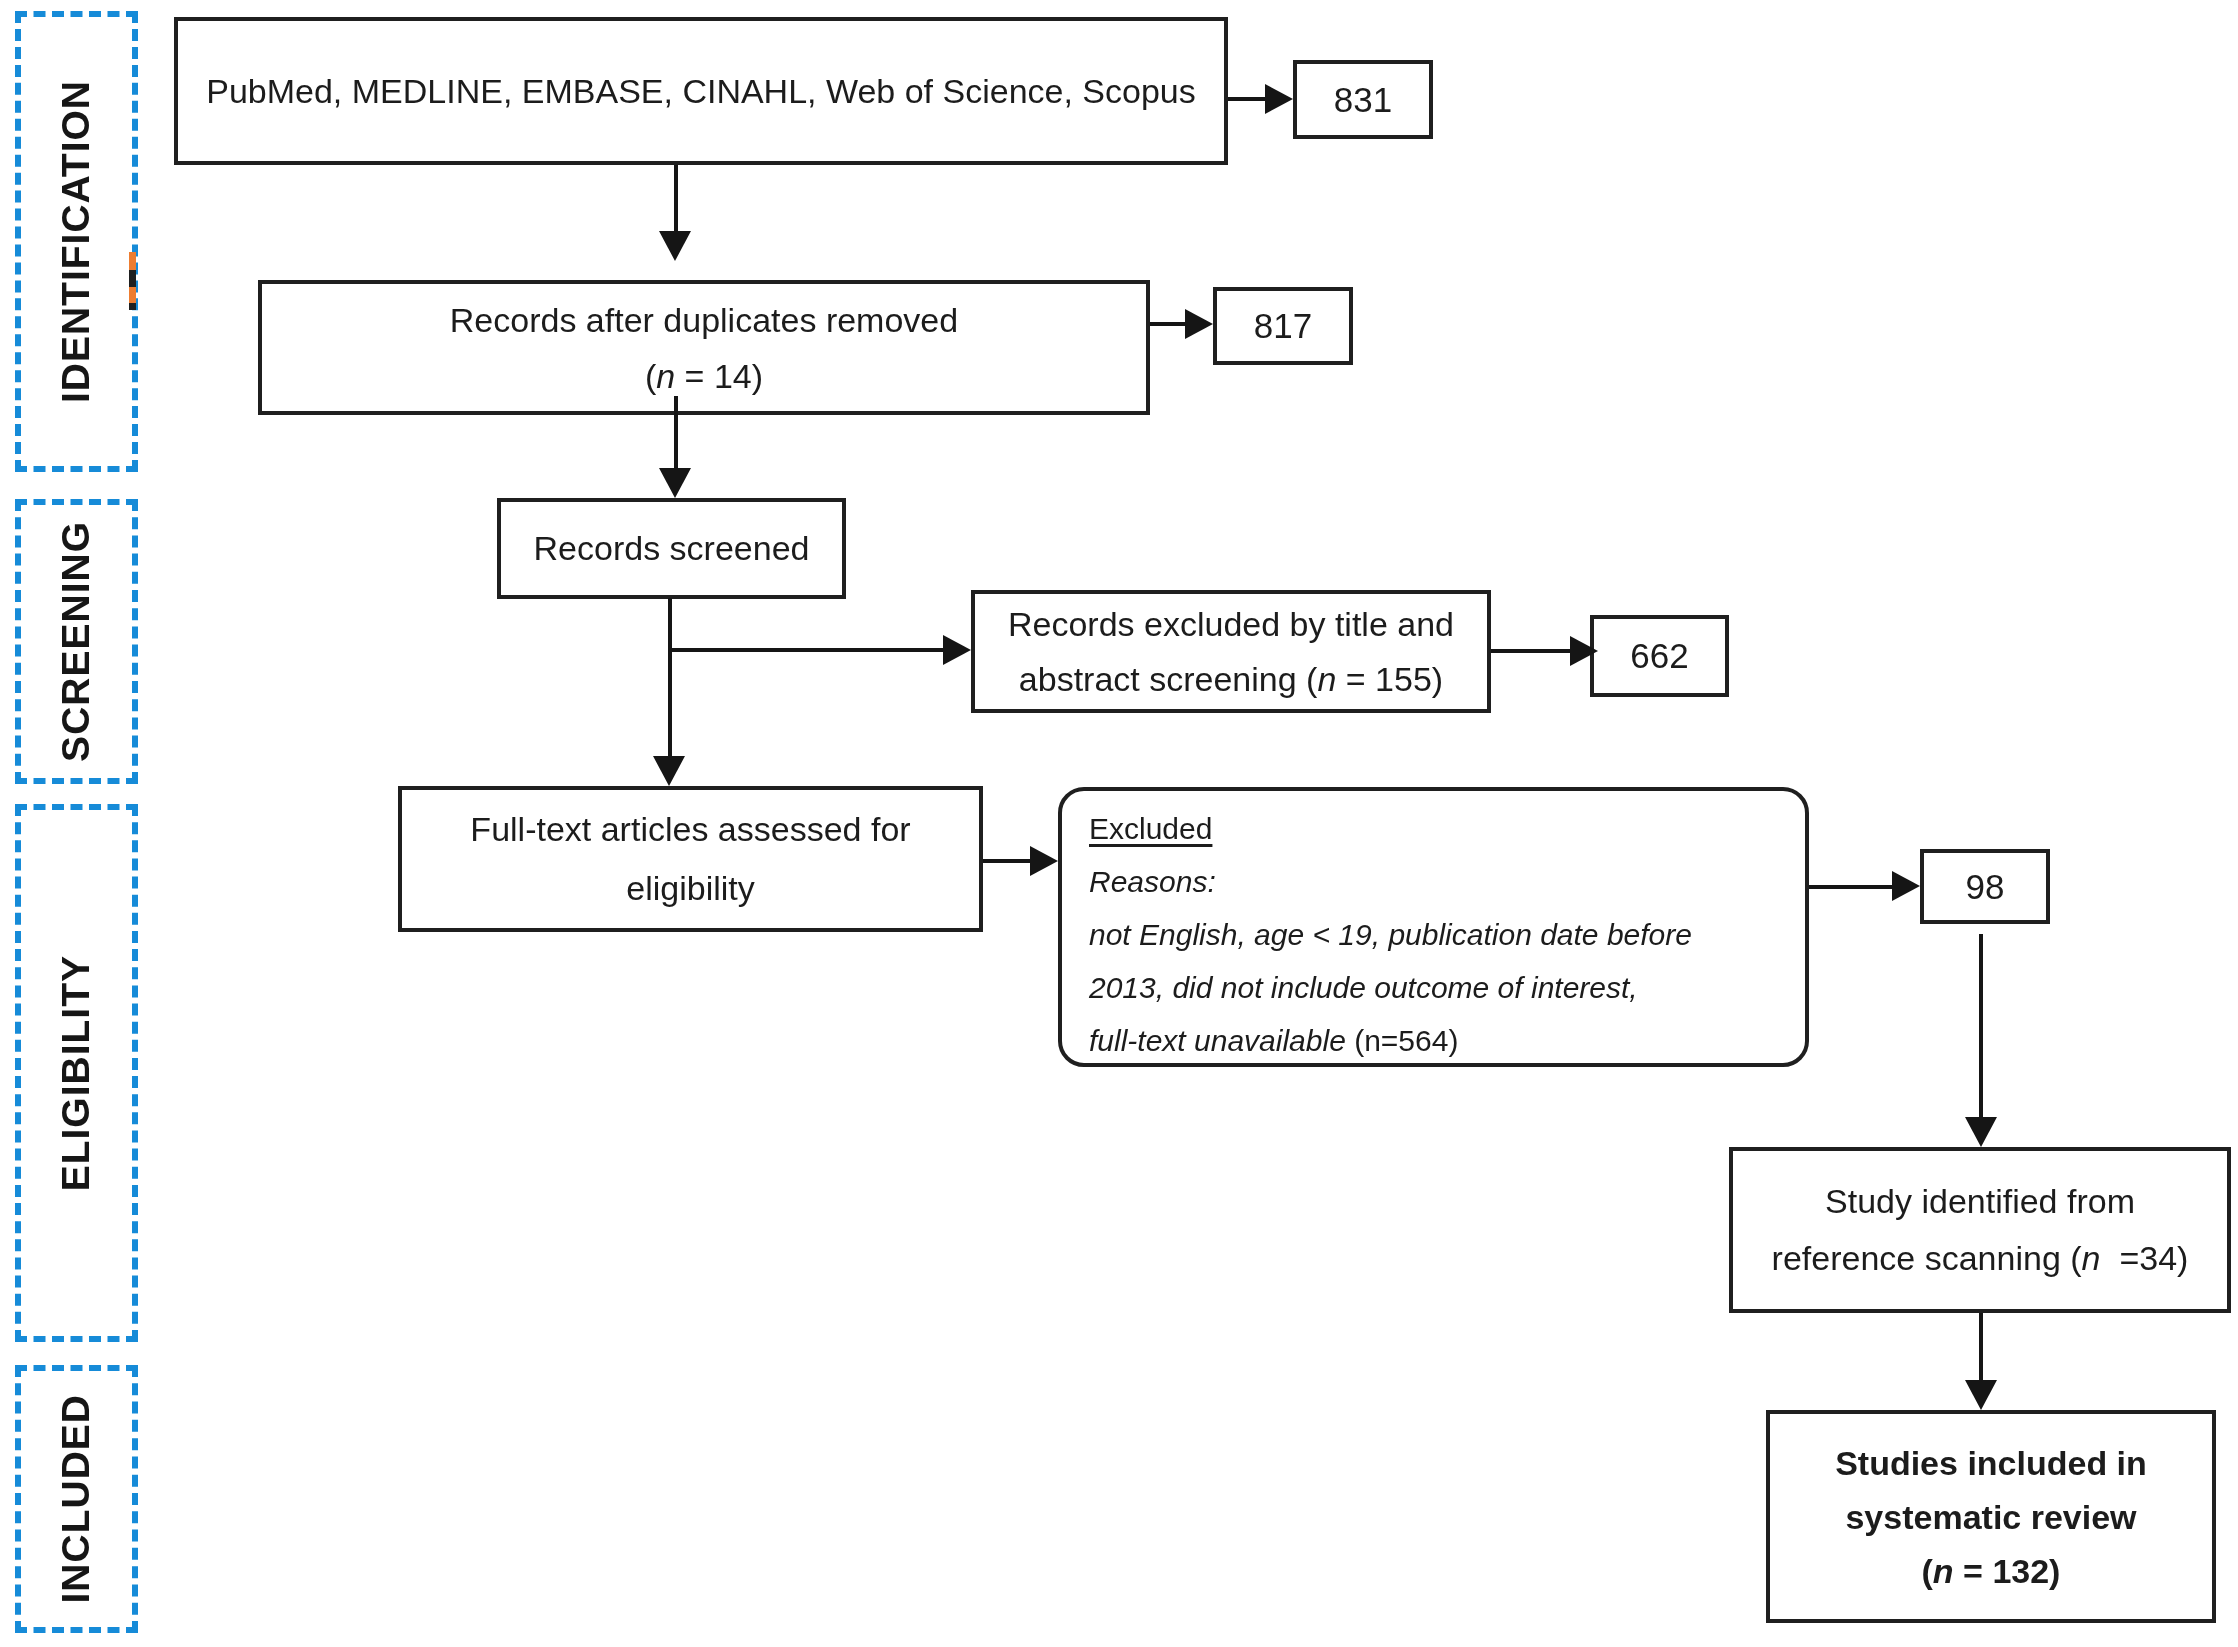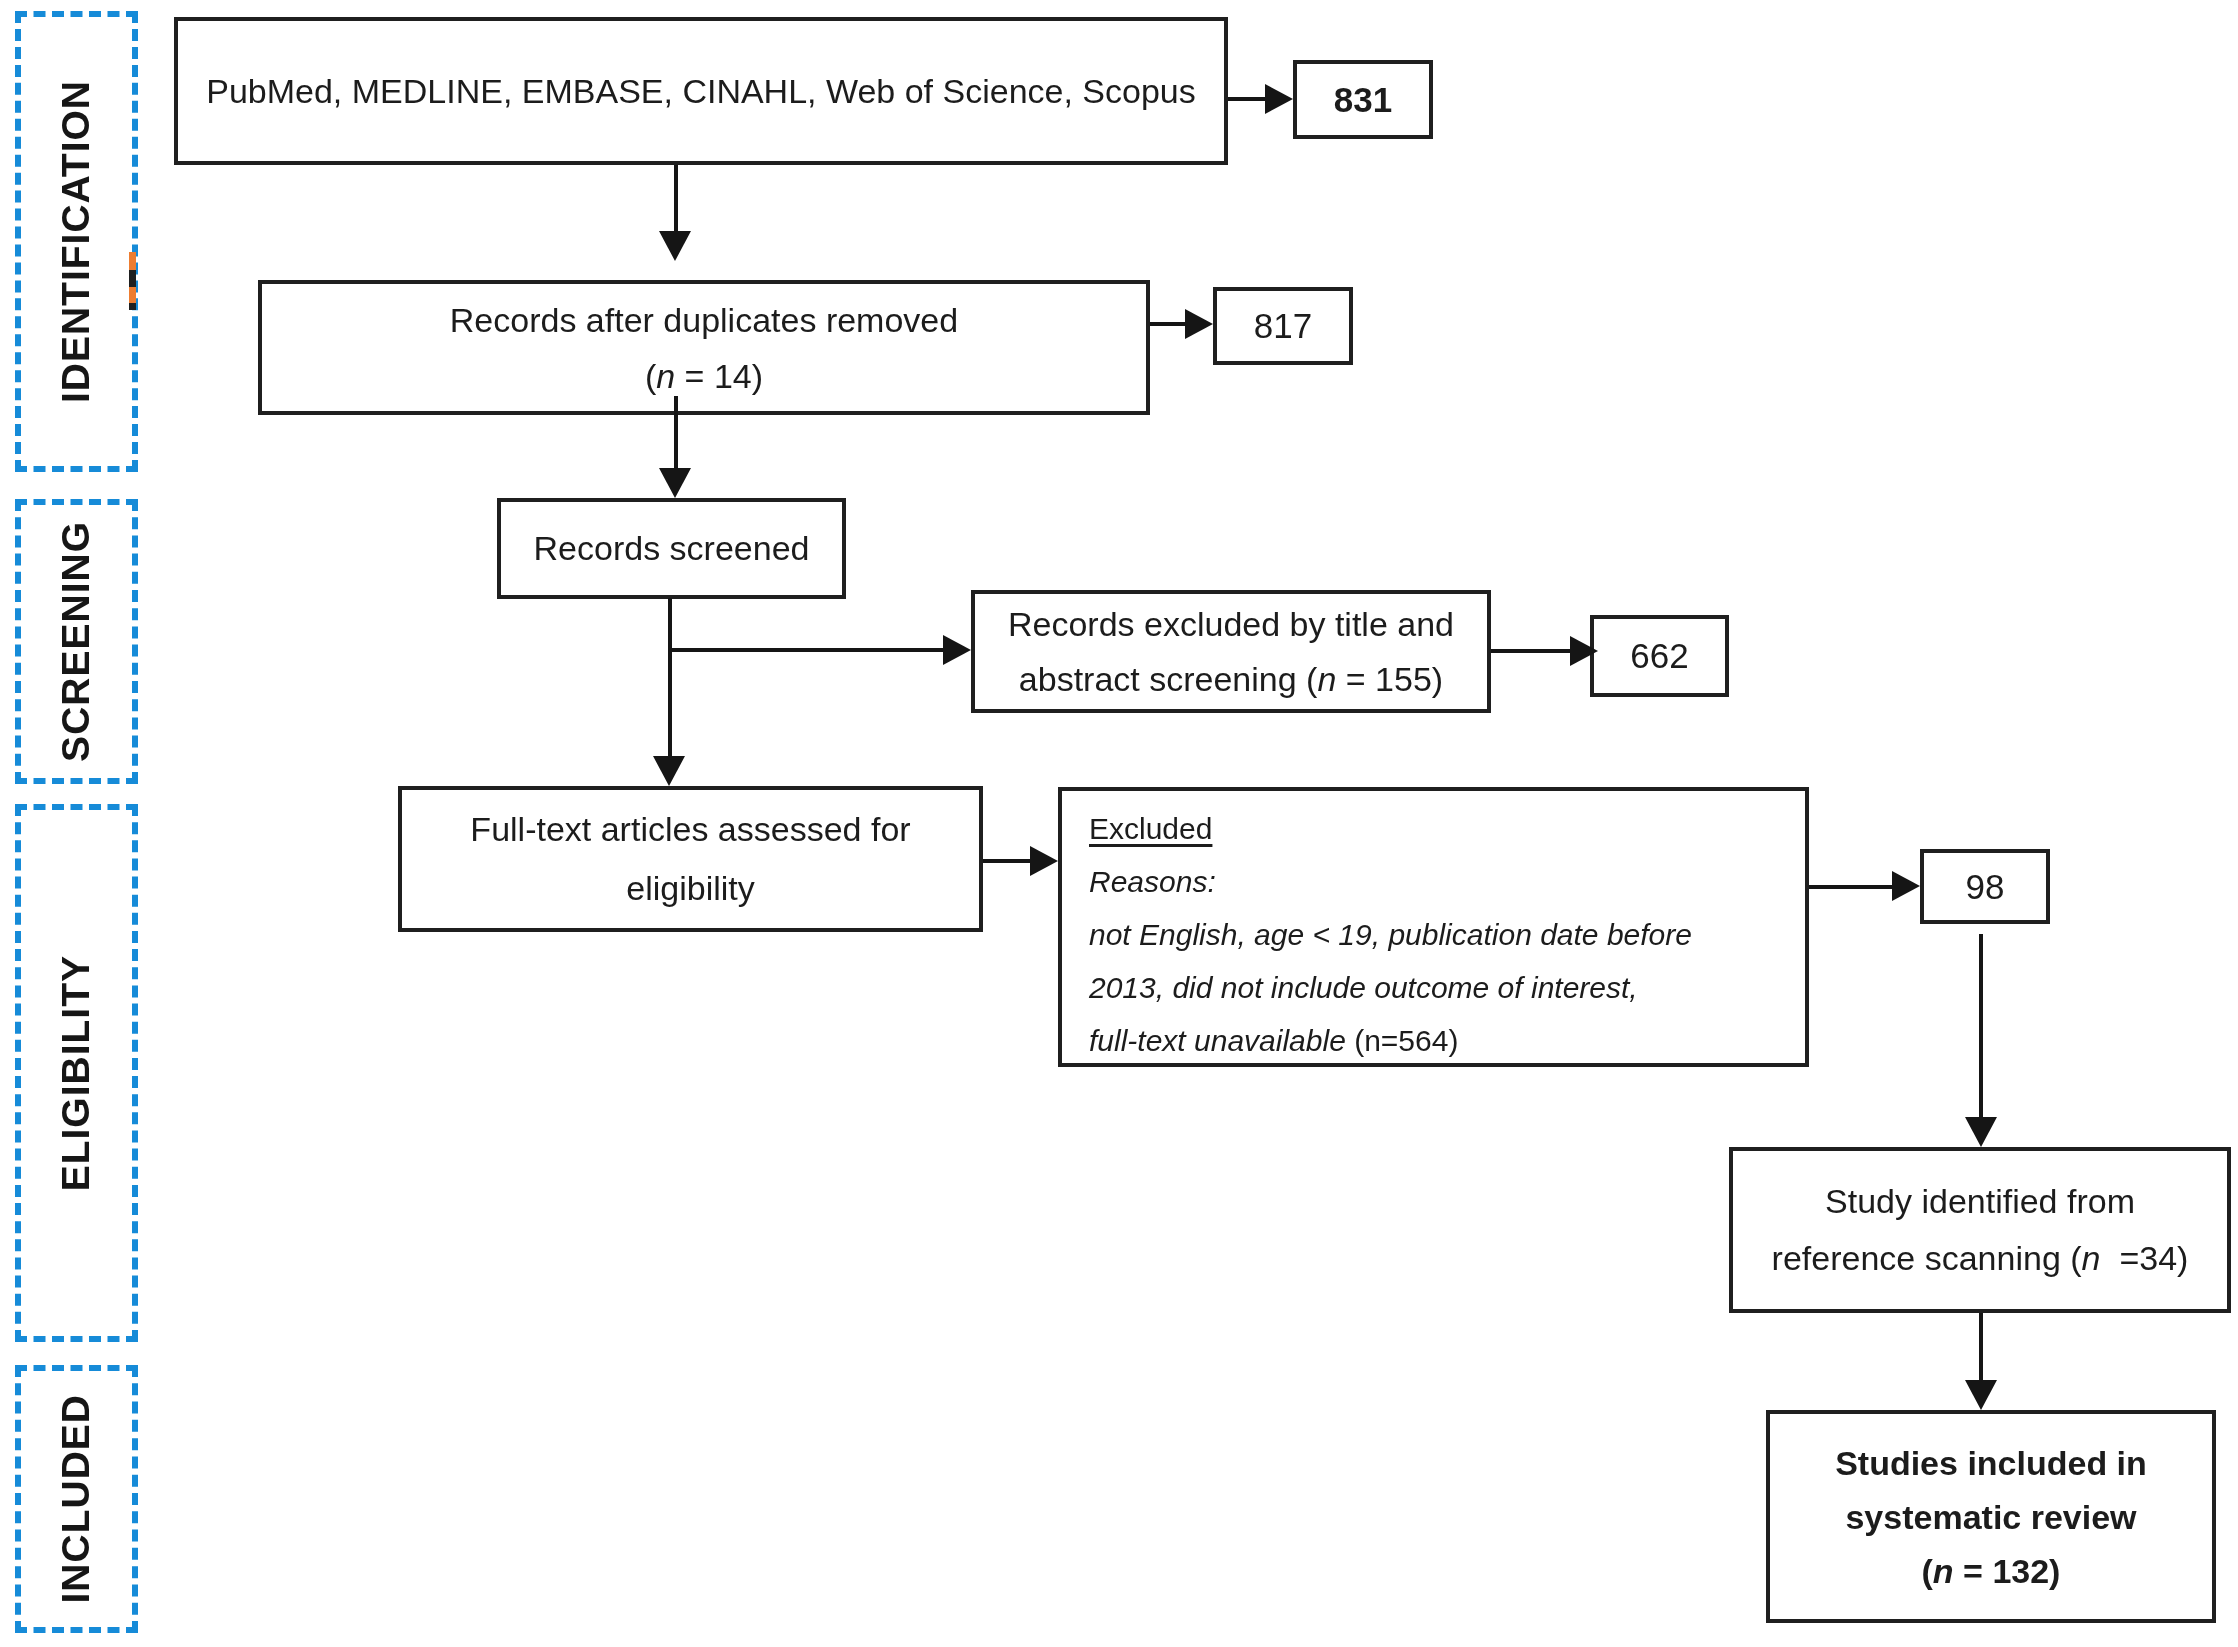--- a/index.html
+++ b/index.html
@@ -94,21 +94,21 @@
   <div class="marker" style="left:129px;top:252px;">
     <div class="m-or" style="height:17.6px;"></div>
     <div class="m-bk" style="height:17.6px;"></div>
     <div class="m-or" style="height:15.5px;"></div>
     <div class="m-bk" style="height:7.2px;"></div>
   </div>
 
   <div class="box" style="left:174px;top:17px;width:1054px;height:148px;">
     <div class="ln" style="line-height:61px;">PubMed, MEDLINE, EMBASE, CINAHL, Web of Science, Scopus</div>
   </div>
-  <div class="count" style="left:1293px;top:60px;width:140px;height:79px;font-weight:bold;">
+  <div class="count" style="left:1293px;top:60px;width:140px;height:79px;">
     <span>831</span>
   </div>
 
   <div class="box" style="left:258px;top:261px;width:892px;height:135px;margin-top:19px;">
     <div class="ln" style="line-height:56px;">Records after duplicates removed</div>
     <div class="ln" style="line-height:56px;"><span>(</span><span class="it">n</span><span> = 14)</span></div>
   </div>
   <div class="count" style="left:1213px;top:287px;width:140px;height:78px;">
     <span>817</span>
   </div>
@@ -123,21 +123,21 @@
   </div>
   <div class="count" style="left:1590px;top:615px;width:139px;height:82px;">
     <span>662</span>
   </div>
 
   <div class="box" style="left:398px;top:786px;width:585px;height:146px;">
     <div class="ln" style="line-height:59px;">Full-text articles assessed for</div>
     <div class="ln" style="line-height:59px;">eligibility</div>
   </div>
 
-  <div class="box reasons" style="left:1058px;top:787px;width:751px;height:280px;">
+  <div class="box reasons" style="left:1058px;top:787px;width:751px;height:280px;border-radius:26px;">
     <div class="ln u">Excluded</div>
     <div class="ln it">Reasons:</div>
     <div class="ln it">not English, age &lt; 19, publication date before</div>
     <div class="ln it">2013, did not include outcome of interest,</div>
     <div class="ln"><span class="it">full-text unavailable</span><span> (n=564)</span></div>
   </div>
   <div class="count" style="left:1920px;top:849px;width:130px;height:75px;">
     <span>98</span>
   </div>
 

